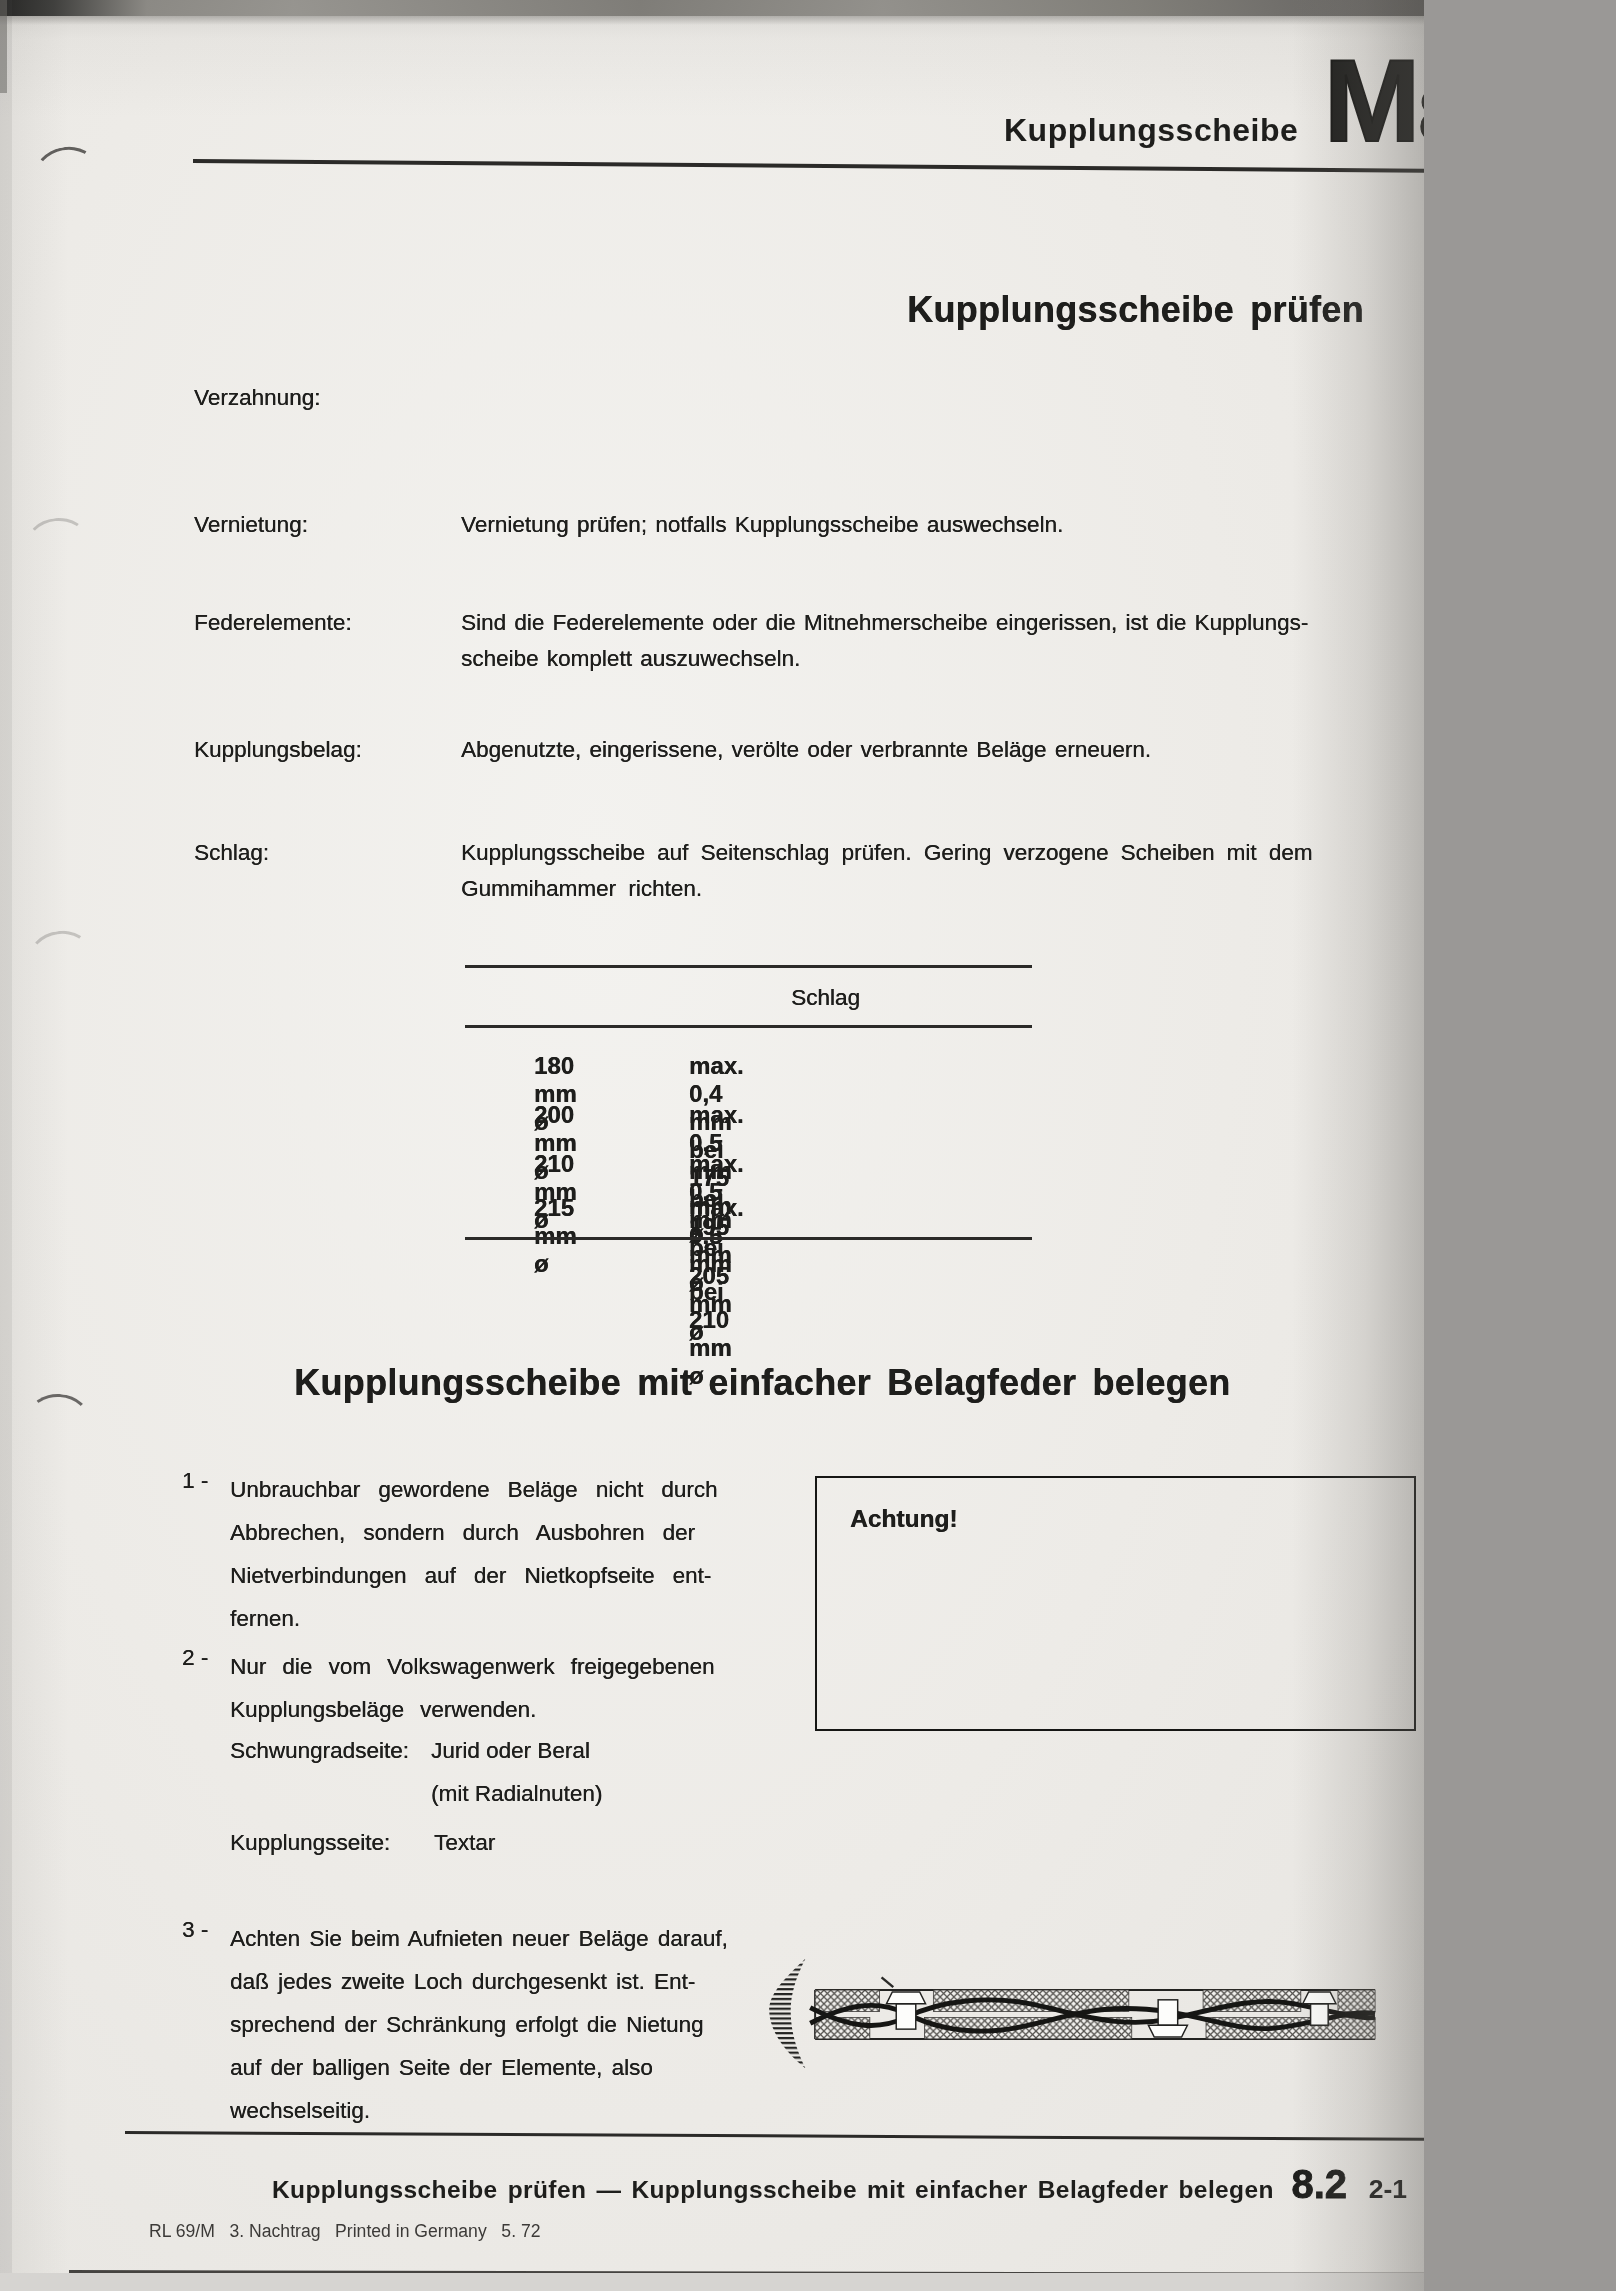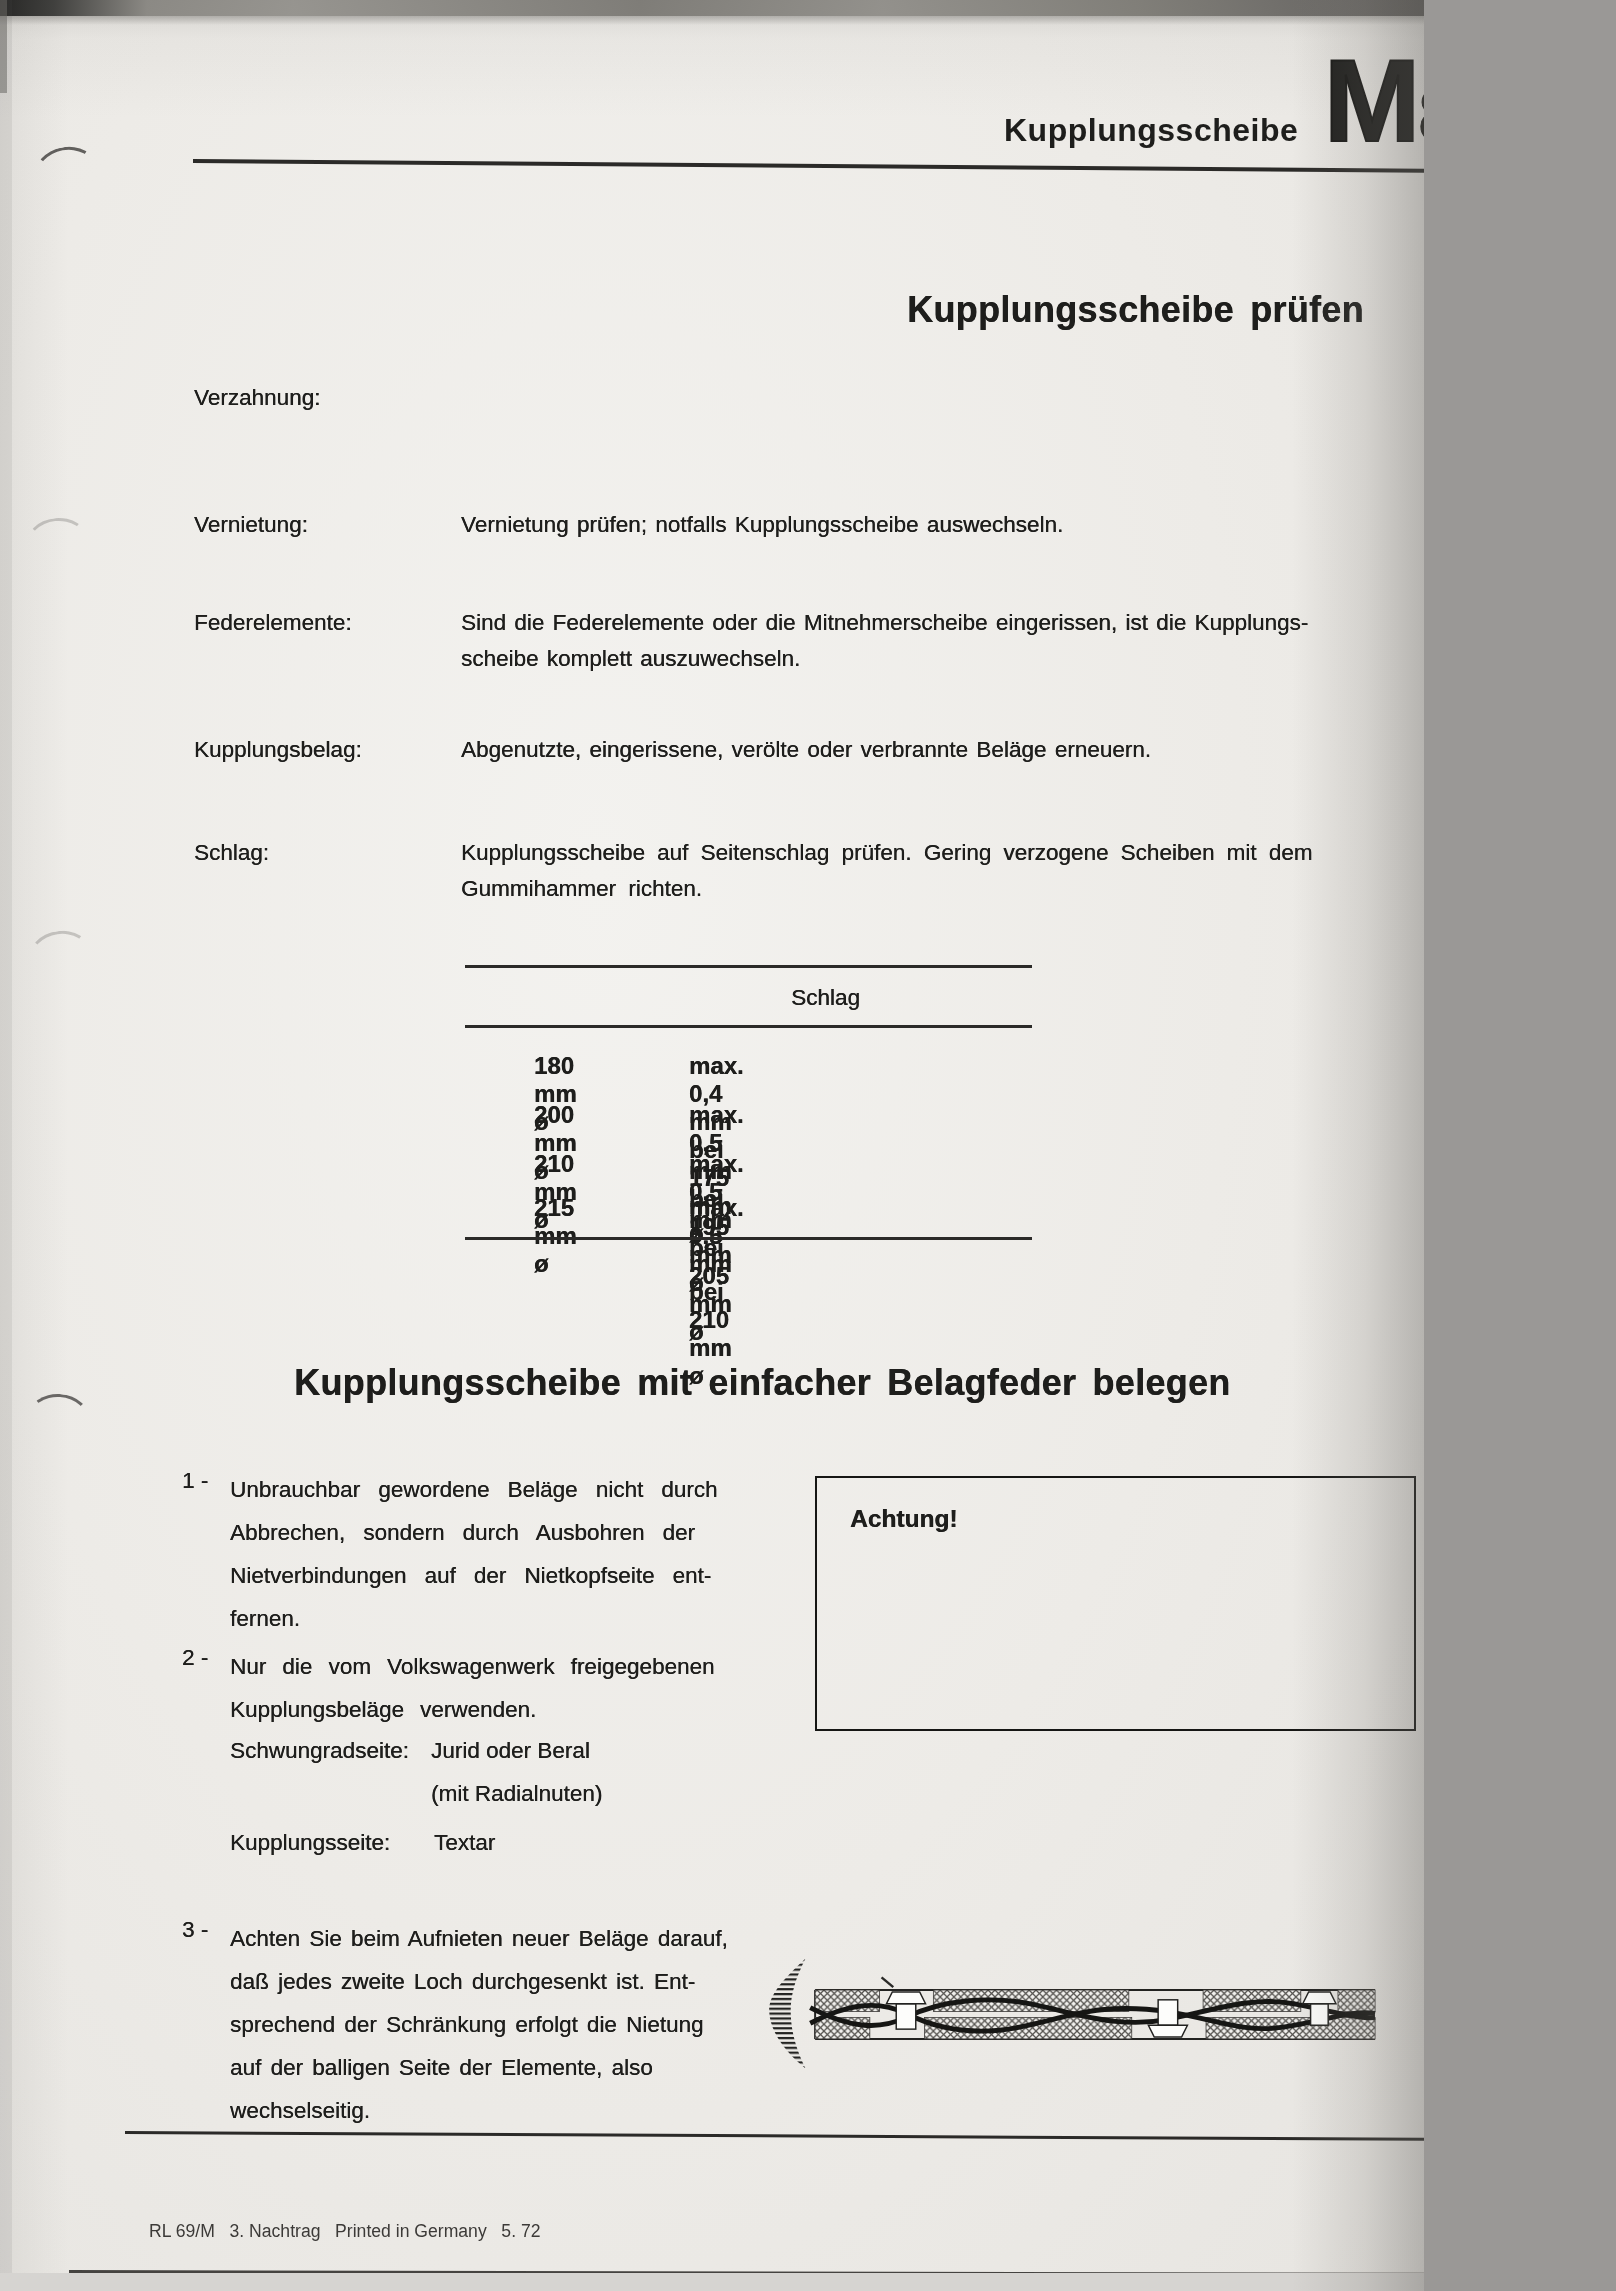--- a/index.html
+++ b/index.html
@@ -182,20 +182,25 @@
       <rect x="482" y="52" width="20" height="26" fill="#fdfdfb" stroke="#222220" stroke-width="1.5"></rect>
       <path d="M472 78 L512 78 L506 90 L478 90 Z" fill="#fdfdfb" stroke="#222220" stroke-width="1.5"></path>
     </g>
     <g>
       <rect x="638" y="56" width="18" height="22" fill="#fdfdfb" stroke="#222220" stroke-width="1.5"></rect>
       <path d="M630 56 L664 56 L658 44 L636 44 Z" fill="#fdfdfb" stroke="#222220" stroke-width="1.5"></path>
     </g>
   </svg>
 
   <div class="abs rule" style="left:125px;top:2131px;width:1392px;height:3.4px;transform:rotate(.3deg);transform-origin:left center;"></div>
+  <div class="abs" style="left:272px;top:2162px;display:flex;align-items:baseline;">
+    <span class="ftext">Kupplungsscheibe prüfen — Kupplungsscheibe mit einfacher Belagfeder belegen</span>
+    <span class="f82">8.2</span>
+    <span class="f21">2-1</span>
+  </div>
   <div class="abs imprint" style="left:149px;top:2221px;">RL 69/M   3. Nachtrag   Printed in Germany   5. 72</div>
 
   <div class="abs bottomedge"></div>
   <div class="abs belowedge"></div>
   <div class="abs rightband"></div>
 
 </div>
 
 
 </body></html>

